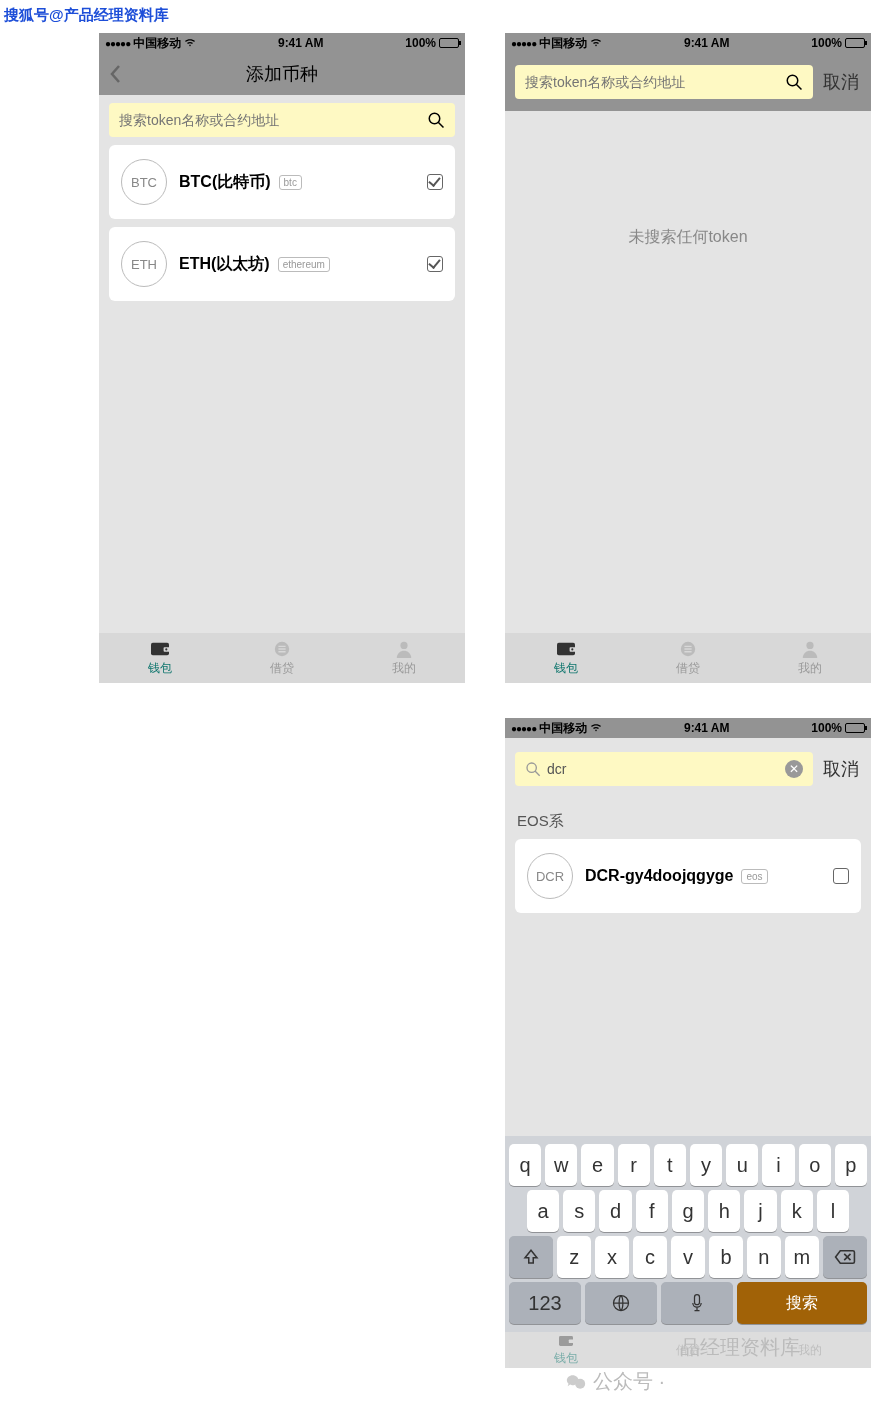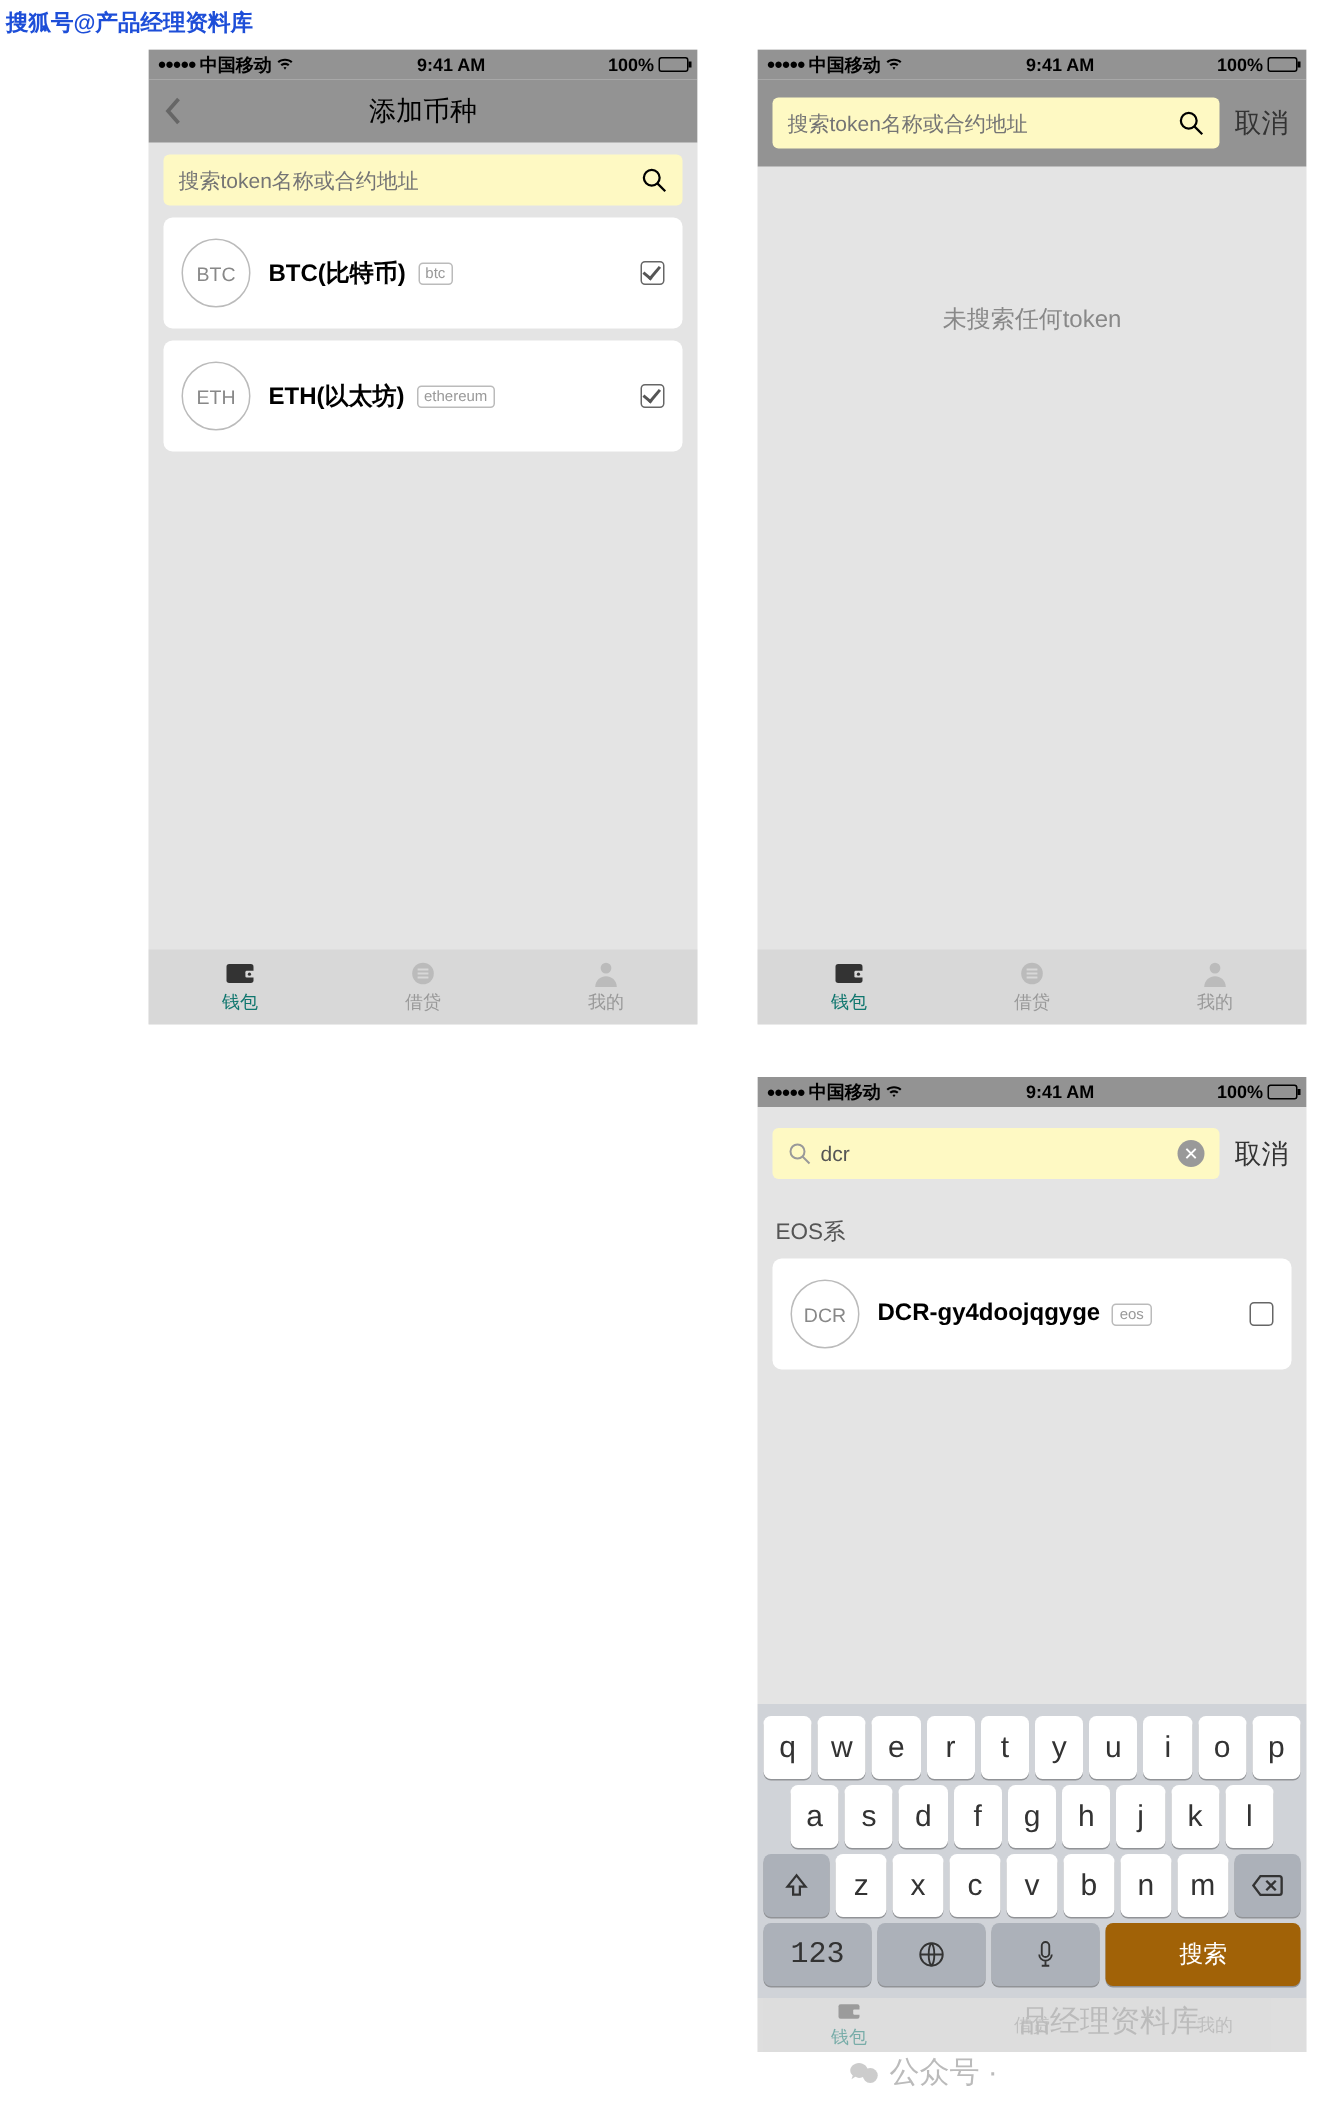--- a/index.html
+++ b/index.html
@@ -35,33 +35,33 @@
 
 .content { padding: 0 10px; border-radius: 30px; }
 .card { background:#fff; border-radius:6px; padding: 14px 12px; display:flex; align-items:center; margin-bottom:8px; }
 .coin-circle { width:46px; height:46px; border:1px solid #bbb; border-radius:50%; display:flex; align-items:center; justify-content:center; font-size:13px; color:#888; margin-right:12px; }
 .coin-name { font-weight:bold; font-size:16px; color:#000; }
 .tag { border:1px solid #bbb; border-radius:3px; font-size:10px; padding:1px 4px; color:#999; margin-left:8px; }
 .card .spacer { flex:1; }
 .checkbox { width:16px; height:16px; border:1.5px solid #666; border-radius:3px; position:relative; }
 .checkbox.checked::after { content:""; position:absolute; left:3px; top:0px; width:5px; height:9px; border:solid #555; border-width:0 2px 2px 0; transform:rotate(40deg); }
 
-.empty-msg { text-align:center; color:#888; font-size:16px; margin-top: 92px; }
+.empty-msg { text-align:center; color:#888; font-size:16px; margin-top: 116px; }
 
 .section-label { font-size:15px; color:#555; padding:12px 12px 8px; }
 
 .tabbar { position:absolute; bottom:0; left:0; right:0; height:50px; background:#d8d8d8; display:flex; justify-content:space-around; align-items:center; }
 .tab { display:flex; flex-direction:column; align-items:center; font-size:12px; color:#999; }
 .tab.active { color:#0f766e; }
 .tab-icon { width:22px; height:18px; margin-bottom:2px; }
 
 .keyboard { position:absolute; bottom:36px; left:0; right:0; background:#d0d3d8; padding:4px; }
 .krow { display:flex; justify-content:center; margin:4px 0; gap:4px; }
 .key { background:#fff; border-radius:5px; height:42px; flex:1; display:flex; align-items:center; justify-content:center; font-size:20px; color:#333; box-shadow:0 1px 0 rgba(0,0,0,0.3); }
-.key.fn { background:#acb1b9;font-family:Liberation Mono, monospace; }
+.key.fn { background:#acb1b9; }
 .key.search { background:#a16207; color:#fff; font-size:16px; }
 .key.space { flex:3.2; font-size:16px; }
 .key.shift, .key.bksp { flex:1.3; }
 .krow.r2 { padding: 0 18px; }
 
 .tabbar-faded { opacity: 0.5; }
 </style>
 </head>
 <body>
 

